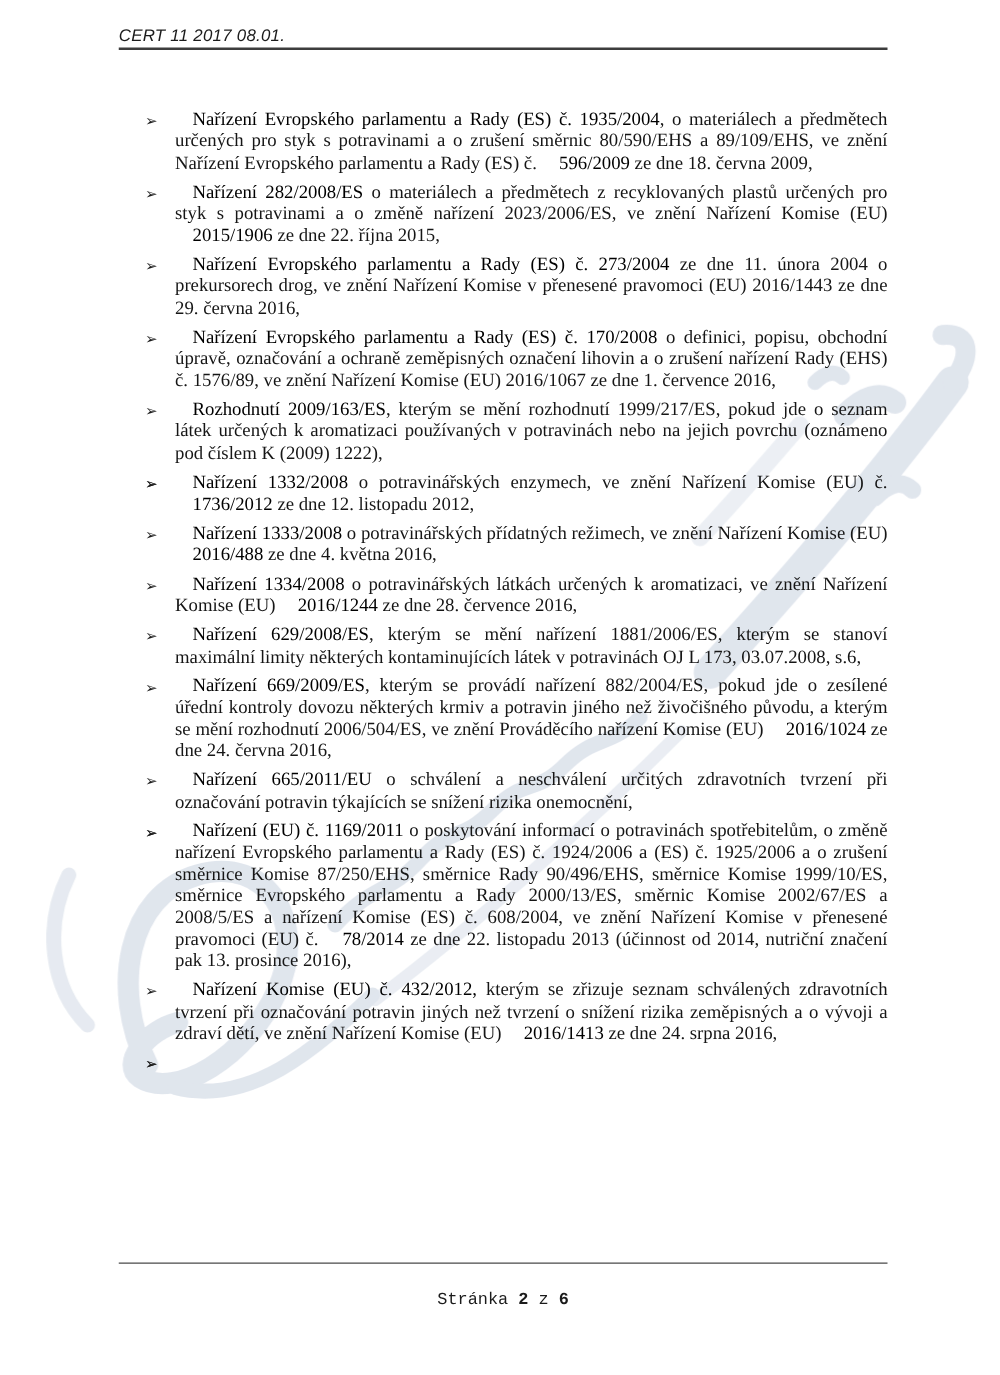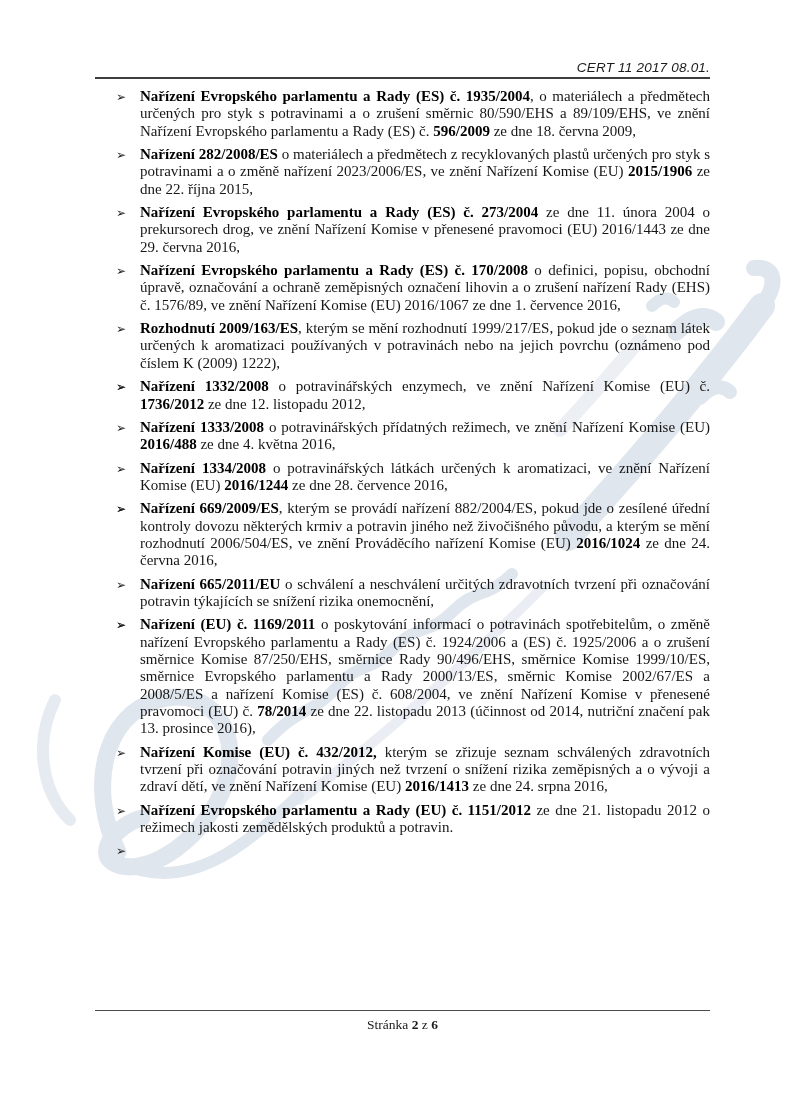--- a/index.html
+++ b/index.html
@@ -13,22 +13,22 @@
     color:#161616;
   }
   .watermark{
     position:absolute;left:0;top:0;width:800px;height:1100px;
     pointer-events:none;
   }
   .band{position:absolute;left:95px;width:615px;}
   
   .hdr{top:0;}
   .doc-code{
-    padding-top:60px;
-    text-align:right;
+    padding-top:21px;
+    text-align:left;
     font-family:"Liberation Sans", sans-serif;
     font-style:italic;
     font-size:13.5px;
     color:#1b1b1b;
     letter-spacing:0.2px;
   }
   .hdr-rule{margin-top:2px;border-bottom:2px solid #3d3d3d;height:0;}
   
   .content{
     top:88px;
@@ -40,28 +40,28 @@
     padding-left:45px;
     margin-bottom:6px;
     text-align:justify;
   }
   .item .bullet{
     position:absolute;left:21px;top:1px;
     font-size:12px;
     font-family:"DejaVu Sans", sans-serif;
     color:#1b1b1b;
   }
-  .item b{font-weight:bold;color:#000;}
+  .item b{font-weight:normal;color:#000;margin-left:14px;}
   
   .ftr{top:1010px;}
   .ftr-rule{border-top:1.5px solid #4a4a4a;height:0;}
   .page-num{
-    margin-top:6px;
+    margin-top:22px;
     text-align:center;
-    font-family:Liberation Serif, serif;
+    font-family:Liberation Mono, monospace;
     font-size:13.5px;
     color:#1b1b1b;
   }
   .page-num b{font-weight:bold;}
 </style>
 </head>
 <body>
 
 <div class="page">
 
@@ -89,27 +89,27 @@
   <main class="band content" id="regulation-list">
       <div class="item"><span class="bullet">➢</span><span class="item-text"><b>Nařízení Evropského parlamentu a Rady (ES) č. 1935/2004</b><span>, o materiálech a předmětech určených pro styk s potravinami a o zrušení směrnic 80/590/EHS a 89/109/EHS, ve znění Nařízení Evropského parlamentu a Rady (ES) č. </span><b>596/2009</b><span> ze dne 18. června 2009,</span></span></div>
       <div class="item"><span class="bullet">➢</span><span class="item-text"><b>Nařízení 282/2008/ES</b><span> o materiálech a předmětech z recyklovaných plastů určených pro styk s potravinami a o změně nařízení 2023/2006/ES, ve znění Nařízení Komise (EU) </span><b>2015/1906</b><span> ze dne 22. října 2015,</span></span></div>
       <div class="item"><span class="bullet">➢</span><span class="item-text"><b>Nařízení Evropského parlamentu a Rady (ES) č. 273/2004</b><span> ze dne 11. února 2004 o prekursorech drog, ve znění Nařízení Komise v přenesené pravomoci (EU) 2016/1443 ze dne 29. června 2016,</span></span></div>
       <div class="item"><span class="bullet">➢</span><span class="item-text"><b>Nařízení Evropského parlamentu a Rady (ES) č. 170/2008</b><span> o definici, popisu, obchodní úpravě, označování a ochraně zeměpisných označení lihovin a o zrušení nařízení Rady (EHS) č. 1576/89, ve znění Nařízení Komise (EU) 2016/1067 ze dne 1. července 2016,</span></span></div>
       <div class="item"><span class="bullet">➢</span><span class="item-text"><b>Rozhodnutí 2009/163/ES</b><span>, kterým se mění rozhodnutí 1999/217/ES, pokud jde o seznam látek určených k aromatizaci používaných v potravinách nebo na jejich povrchu (oznámeno pod číslem K (2009) 1222),</span></span></div>
       <div class="item"><span class="bullet">➢</span></div>
       <div class="item"><span class="bullet">➢</span><span class="item-text"><b>Nařízení 1332/2008</b><span> o potravinářských enzymech, ve znění Nařízení Komise (EU) č. </span><b>1736/2012</b><span> ze dne 12. listopadu 2012,</span></span></div>
       <div class="item"><span class="bullet">➢</span><span class="item-text"><b>Nařízení 1333/2008</b><span> o potravinářských přídatných režimech, ve znění Nařízení Komise (EU) </span><b>2016/488</b><span> ze dne 4. května 2016,</span></span></div>
       <div class="item"><span class="bullet">➢</span><span class="item-text"><b>Nařízení 1334/2008</b><span> o potravinářských látkách určených k aromatizaci, ve znění Nařízení Komise (EU) </span><b>2016/1244</b><span> ze dne 28. července 2016,</span></span></div>
-      <div class="item"><span class="bullet">➢</span></div>
+      <div class="item"><span class="bullet">➢</span><span class="item-text"><b>Nařízení 629/2008/ES</b><span>, kterým se mění nařízení 1881/2006/ES, kterým se stanoví maximální limity některých kontaminujících látek v potravinách OJ L 173, 03.07.2008, s.6,</span></span></div>
       <div class="item"><span class="bullet">➢</span><span class="item-text"><b>Nařízení 669/2009/ES</b><span>, kterým se provádí nařízení 882/2004/ES, pokud jde o zesílené úřední kontroly dovozu některých krmiv a potravin jiného než živočišného původu, a kterým se mění rozhodnutí 2006/504/ES, ve znění Prováděcího nařízení Komise (EU) </span><b>2016/1024</b><span> ze dne 24. června 2016,</span></span></div>
       <div class="item"><span class="bullet">➢</span><span class="item-text"><b>Nařízení 665/2011/EU</b><span> o schválení a neschválení určitých zdravotních tvrzení při označování potravin týkajících se snížení rizika onemocnění,</span></span></div>
       <div class="item"><span class="bullet">➢</span></div>
       <div class="item"><span class="bullet">➢</span><span class="item-text"><b>Nařízení (EU) č. 1169/2011</b><span> o poskytování informací o potravinách spotřebitelům, o změně nařízení Evropského parlamentu a Rady (ES) č. 1924/2006 a (ES) č. 1925/2006 a o zrušení směrnice Komise 87/250/EHS, směrnice Rady 90/496/EHS, směrnice Komise 1999/10/ES, směrnice Evropského parlamentu a Rady 2000/13/ES, směrnic Komise 2002/67/ES a 2008/5/ES a nařízení Komise (ES) č. 608/2004, ve znění Nařízení Komise v přenesené pravomoci (EU) č. </span><b>78/2014</b><span> ze dne 22. listopadu 2013 (účinnost od 2014, nutriční značení pak 13. prosince 2016),</span></span></div>
       <div class="item"><span class="bullet">➢</span><span class="item-text"><b>Nařízení Komise (EU) č. 432/2012,</b><span> kterým se zřizuje seznam schválených zdravotních tvrzení při označování potravin jiných než tvrzení o snížení rizika zeměpisných a o vývoji a zdraví dětí, ve znění Nařízení Komise (EU) </span><b>2016/1413</b><span> ze dne 24. srpna 2016,</span></span></div>
-      <div class="item"><span class="bullet">➢</span><span class="item-text"><b>Nařízení Evropského parlamentu a Rady (EU) č. 1151/2012</b><span> ze dne 21. listopadu 2012 o režimech jakosti zemědělských produktů a potravin.</span></span></div>
+      <div class="item"><span class="bullet">➢</span></div>
       <div class="item"><span class="bullet">➢</span></div>
     </main>
 
   <footer class="band ftr">
     <div class="ftr-rule"></div>
     <div class="page-num">
       <span>Stránka</span>
       <b>2</b>
       <span>z</span>
       <b>6</b>

